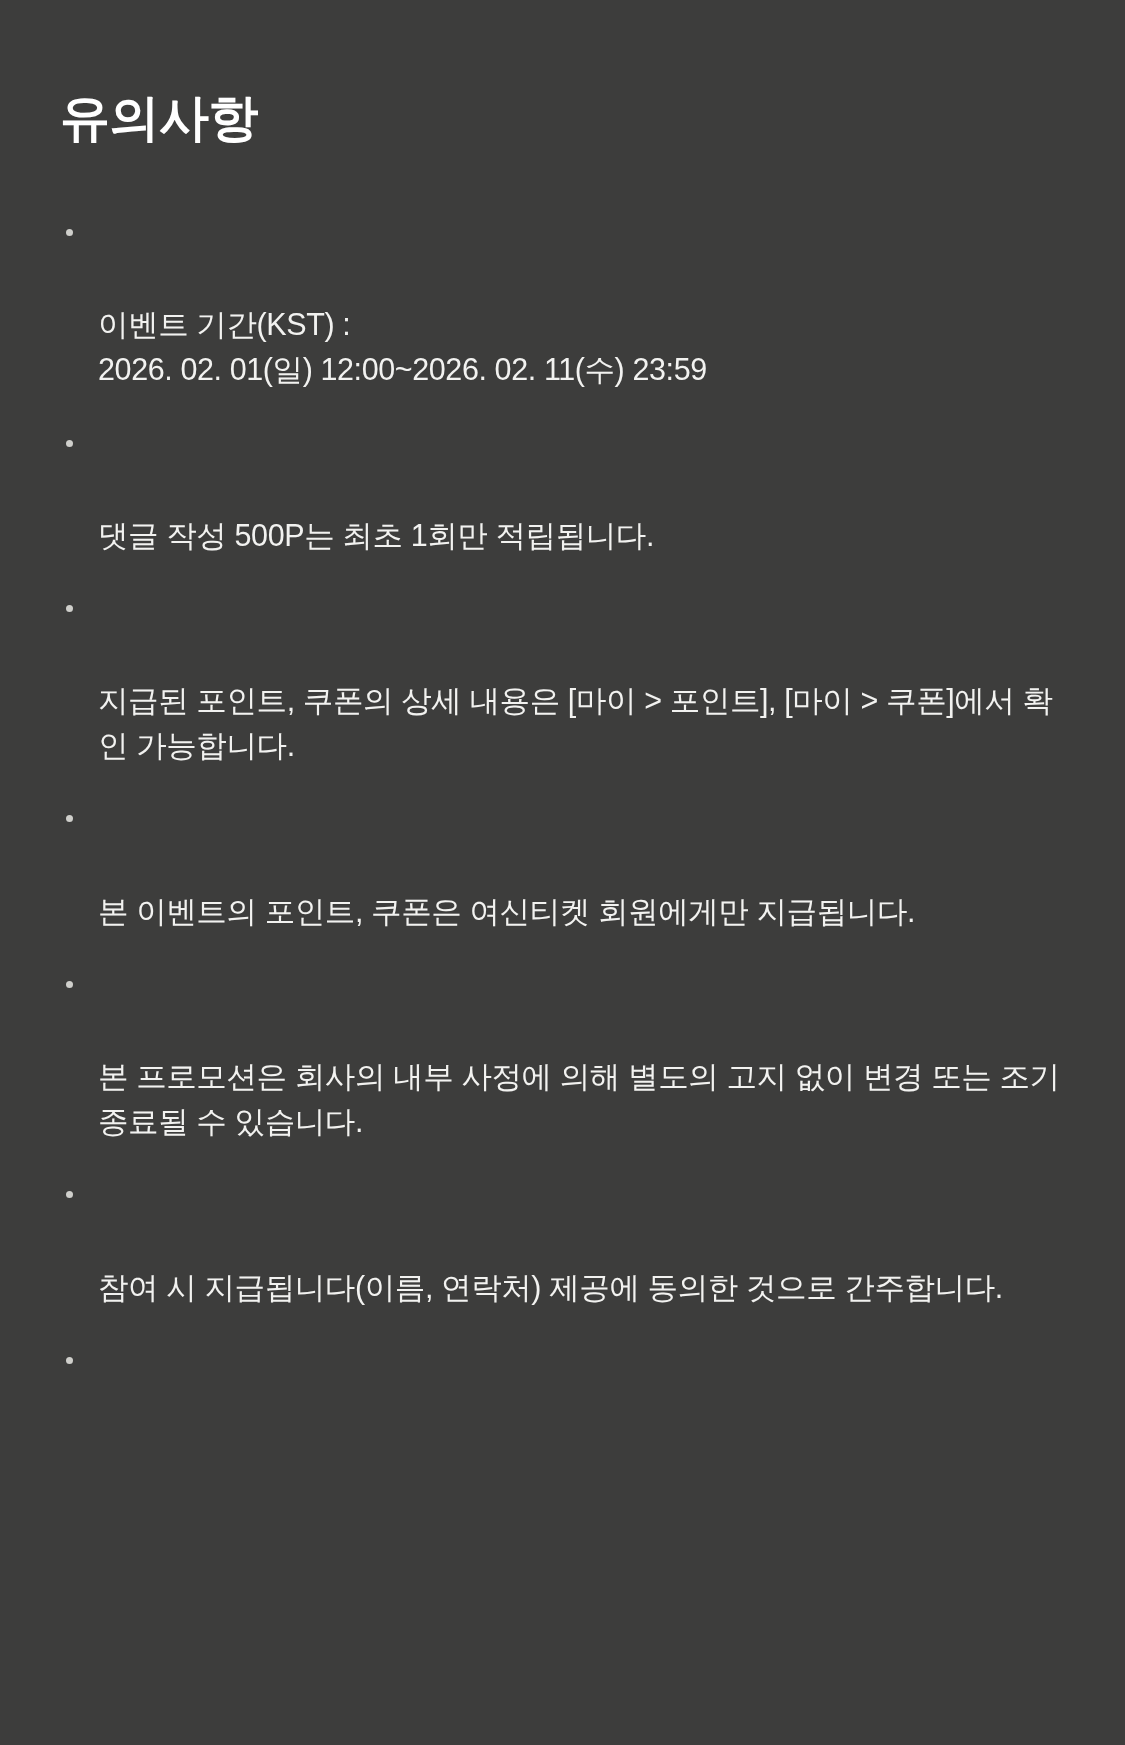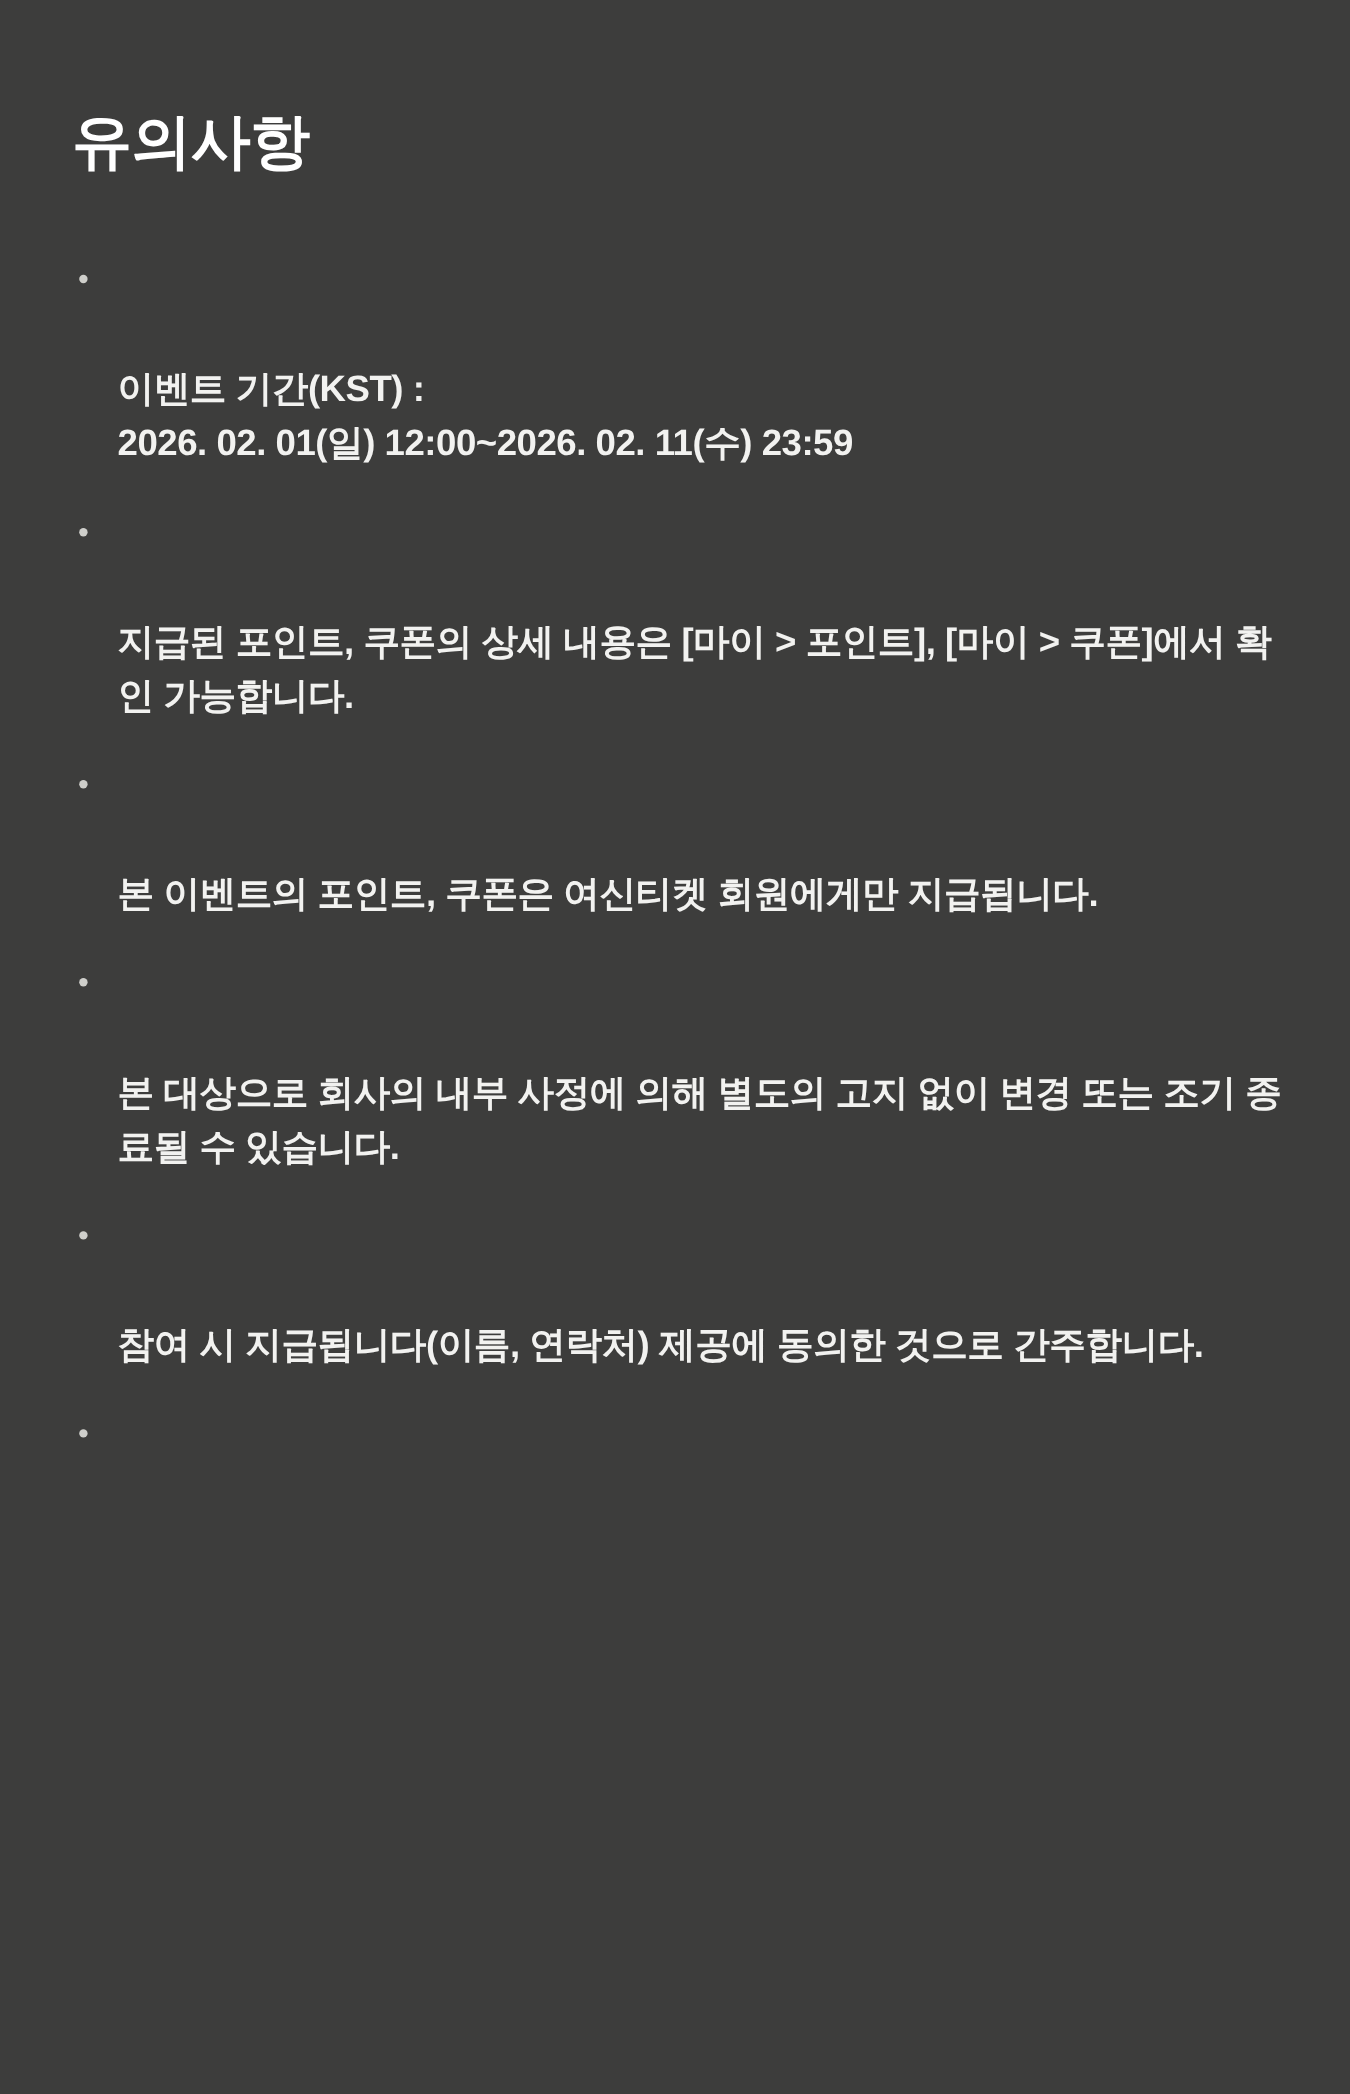--- a/index.html
+++ b/index.html
@@ -37,21 +37,20 @@
   }
   ul.notice-list li {
     position: relative;
     padding-left: 42px;
     margin-bottom: 30px;
     font-size: 30.5px;
     line-height: 1.48;
     letter-spacing: -0.4px;
     color: #f2f2f0;
     white-space: pre-line;
-    font-weight: bold;
   }
   ul.notice-list li:last-child {
     margin-bottom: 0;
   }
   ul.notice-list li .bullet {
     position: absolute;
     left: 10px;
     top: 0.56em;
     width: 7px;
     height: 7px;
@@ -67,29 +66,33 @@
   <h1 class="notice-title">유의사항</h1>
 
   <ul class="notice-list">
     <li>
       <span class="bullet"></span>
       <span>이벤트 기간(KST) :
 2026. 02. 01(일) 12:00~2026. 02. 11(수) 23:59</span>
     </li>
     <li>
       <span class="bullet"></span>
+      <span>댓글 작성 500P는 최초 1회만 적립됩니다.</span>
+    </li>
+    <li>
+      <span class="bullet"></span>
       <span>지급된 포인트, 쿠폰의 상세 내용은 [마이 &gt; 포인트], [마이 &gt; 쿠폰]에서 확인 가능합니다.</span>
     </li>
     <li>
       <span class="bullet"></span>
       <span>본 이벤트의 포인트, 쿠폰은 여신티켓 회원에게만 지급됩니다.</span>
     </li>
     <li>
       <span class="bullet"></span>
-      <span>본 대상으로 회사의 내부 사정에 의해 별도의 고지 없이 변경 또는 조기 종료될 수 있습니다.</span>
+      <span>본 프로모션은 회사의 내부 사정에 의해 별도의 고지 없이 변경 또는 조기 종료될 수 있습니다.</span>
     </li>
     <li>
       <span class="bullet"></span>
       <span>참여 시 지급됩니다(이름, 연락처) 제공에 동의한 것으로 간주합니다.</span>
     </li>
     <li>
       <span class="bullet"></span>
     </li>
 
   </ul>

